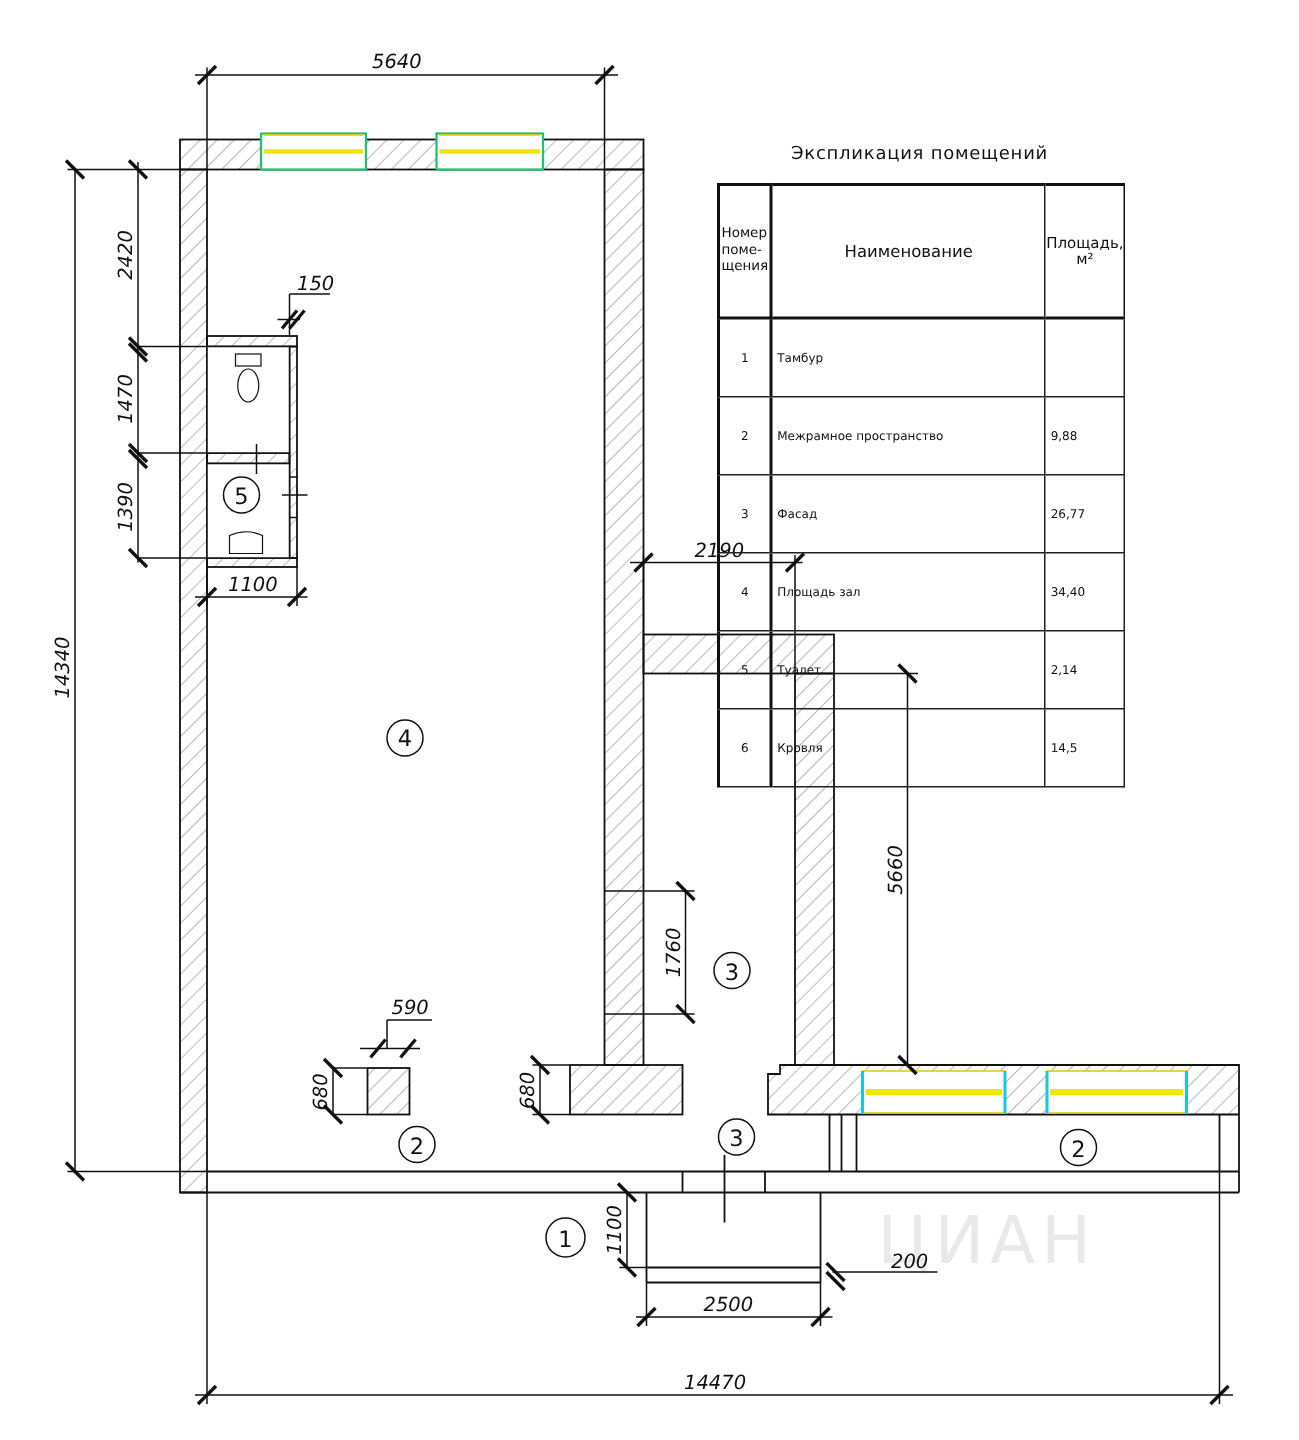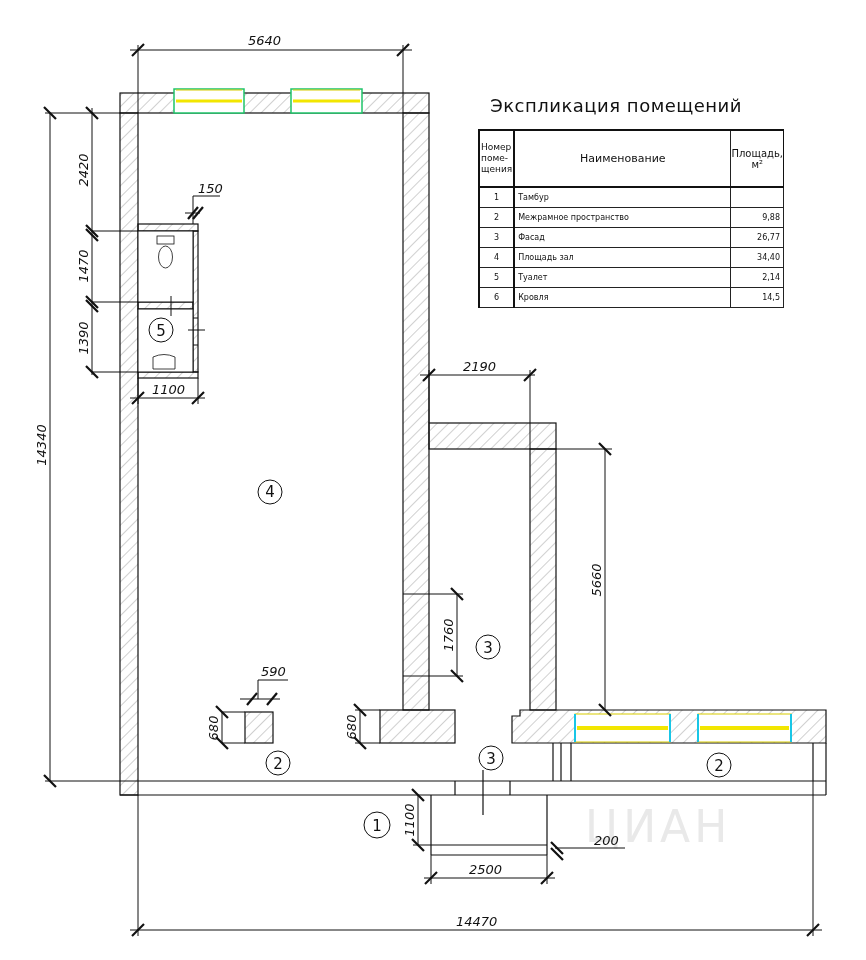--- a/index.html
+++ b/index.html
@@ -5,29 +5,29 @@
     html, body { margin: 0; padding: 0; background: #ffffff; }
     body { width: 866px; height: 960px; position: relative; overflow: hidden;
            font-family: "DejaVu Sans", sans-serif; }
     #plan { position: absolute; left: 0; top: 0; }
     .dimtext { font-family: "DejaVu Sans", sans-serif; font-style: italic; font-size: 13px; fill: #111; }
     .roomlabel { font-family: "DejaVu Sans", sans-serif; font-size: 15px; fill: #111; }
     .wm { font-family: "DejaVu Sans", sans-serif; font-size: 44px; fill: #e9e9e9; letter-spacing: 4px; }
 
     
     #explication { position: absolute; left: 478px; top: 95px; width: 264px; }
-    #explication .title { text-align: right; font-size: 18px; letter-spacing: 0.5px; color: #111; margin-bottom: 13px; margin-left: 6px; }
-    #explication table { border-collapse: collapse; width: 306px; font-size: 8px; color: #111; }
-    #explication th, #explication td { border: 1px solid #222; padding: 0 3px; height: 19px; }
+    #explication .title { text-align: center; font-size: 12px; letter-spacing: 0.5px; color: #111; margin-bottom: 13px; margin-left: 6px; }
+    #explication table { border-collapse: collapse; width: 272px; font-size: 8px; color: #111; }
+    #explication th, #explication td { border: 1px solid #222; padding: 16px 3px; height: 19px; }
     #explication th { font-weight: normal; height: 55px; border-bottom: 2px solid #111; }
     #explication th.c-num { width: 30px; font-size: 9px; line-height: 11px; border-left: 2px solid #111; border-right: 2px solid #111; border-top: 2px solid #111; padding: 0 1px; text-align: left; }
     #explication th.c-name { font-size: 11px; border-top: 2px solid #111; }
     #explication th.c-area { width: 38px; font-size: 10px; line-height: 11px; border-top: 2px solid #111; border-right: 1px solid #111; padding: 0; }
     #explication td.c-num { text-align: center; border-left: 2px solid #111; border-right: 2px solid #111; }
-    #explication td.c-area { text-align: right; }
+    #explication td.c-area { text-align: left; }
     #explication tr:last-child td { border-bottom: 1px solid #222; }
   </style>
 </head>
 <body>
 
 <svg id="plan" width="866" height="960" viewBox="0 0 866 960">
   <defs>
     <pattern id="hatch" patternUnits="userSpaceOnUse" width="8" height="8" patternTransform="rotate(45)">
       <line x1="0" y1="0" x2="0" y2="8" stroke="#8a8a8a" stroke-width="0.8"></line>
     </pattern>

